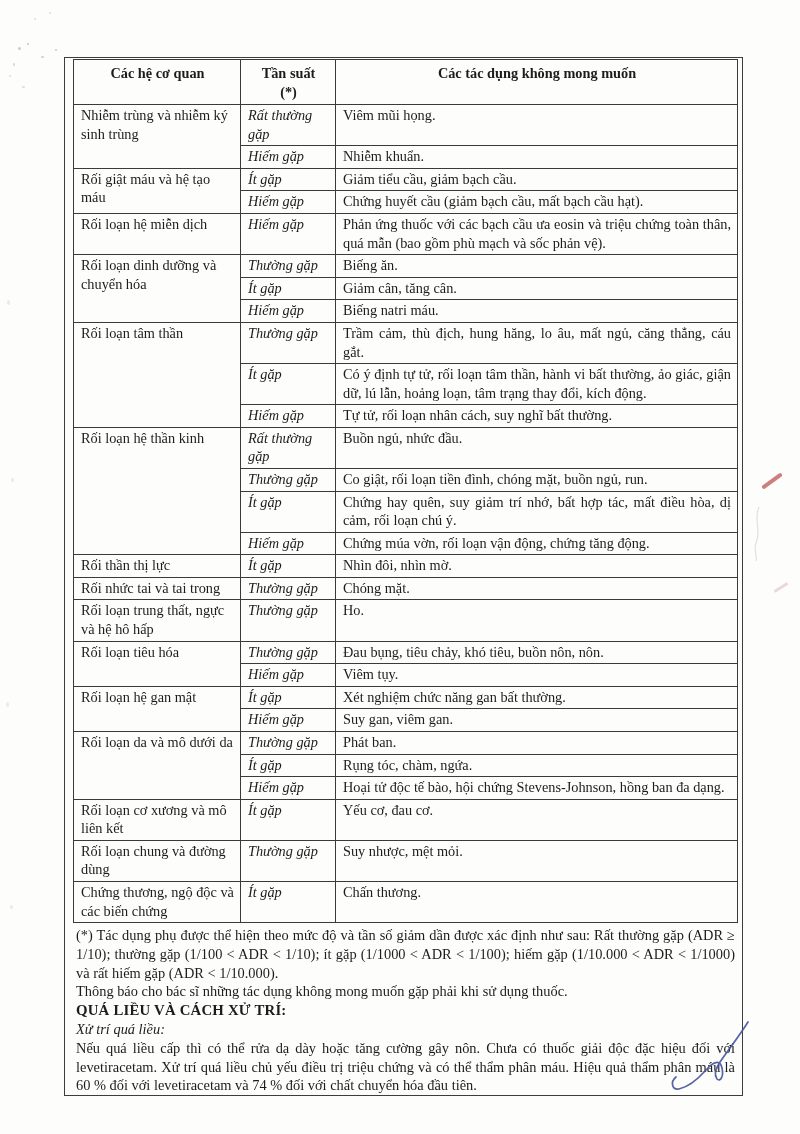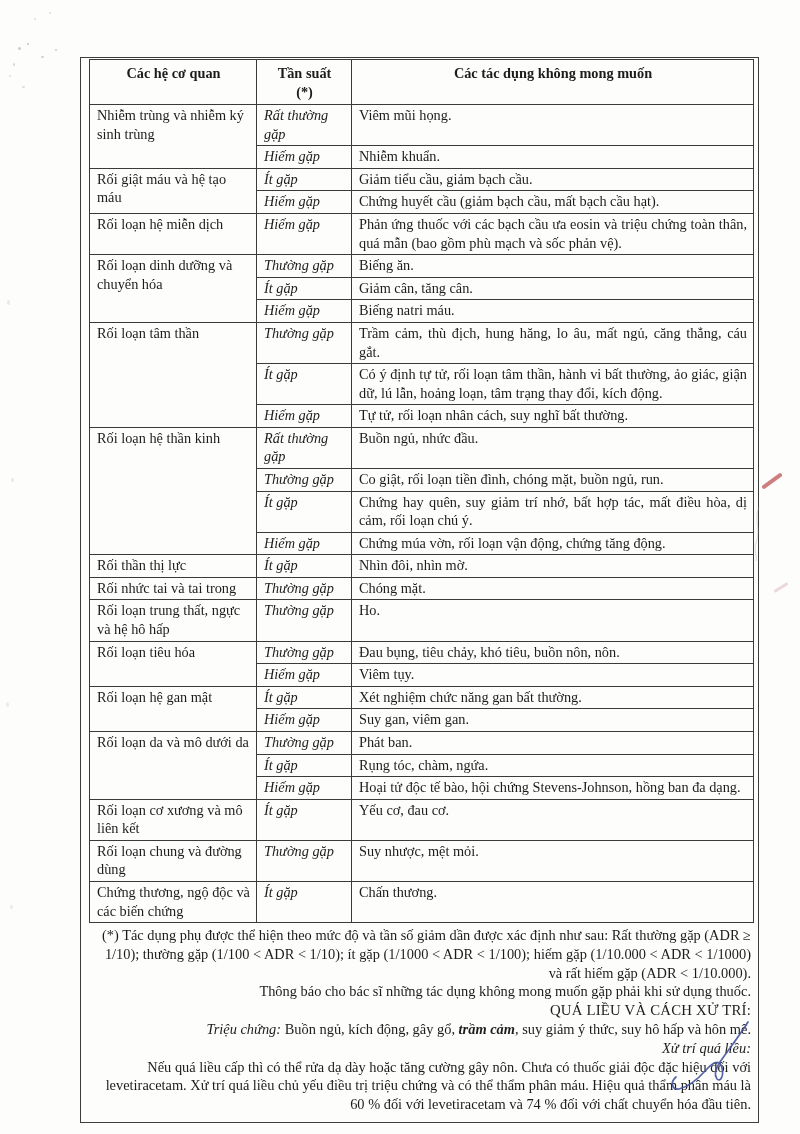--- a/index.html
+++ b/index.html
@@ -7,26 +7,26 @@
     position:relative;
     width:800px;height:1134px;
     margin:0 auto;
     background:#fdfdfc;
     overflow:hidden;
     font-family:"Liberation Serif","DejaVu Serif",serif;
     color:#1c1c1c;
   }
   .content-box{
     position:absolute;
-    left:80px;top:57px;
+    left:64px;top:57px;
     width:679px;
     border:1.5px solid #3d3d3d;
     background:#fdfdfc;
     box-sizing:border-box;
-    padding:1px 2px 8px 2px;
+    padding:1px 2px 0 2px;
   }
   table.adr{
     border-collapse:collapse;
     margin-left:6px;
     width:calc(100% - 8px);
     font-size:14.3px;
     line-height:1.3;
     table-layout:fixed;
   }
   table.adr th, table.adr td{
@@ -41,25 +41,25 @@
   }
   col.c-sys{width:167px;}
   col.c-freq{width:95px;}
   td.col-freq{font-style:italic;margin-left:40px;}
   td.col-eff{text-align:justify;}
   .notes{
     padding:3px 5px 0 9px;
     font-size:14.4px;
     line-height:1.3;
   }
-  .notes p{margin:0;text-align:right;}
+  .notes p{margin:0;}
   .justify{text-align:justify;}
   .italic{font-style:italic;}
   .bolditalic{font-style:italic;font-weight:bold;}
-  .heading{font-weight:normal;font-size:14.8px;letter-spacing:.2px;}
+  .heading{font-weight:bold;font-size:14.8px;letter-spacing:.2px;}
   
   .speck{position:absolute;background:#8d8d88;border-radius:50%;}
   .red-dash{position:absolute;border-radius:2px;}
   .sig-svg,.squiggle-svg{position:absolute;}
 </style>
 </head>
 <body>
 
 <div class="page">
 
@@ -222,21 +222,20 @@
             <td class="col-freq">Ít gặp</td>
             <td class="col-eff">Chấn thương.</td>
           </tr>
         </tbody>
     </table>
 
     <div class="notes">
       <p class="justify">(*) Tác dụng phụ được thể hiện theo mức độ và tần số giảm dần được xác định như sau: Rất thường gặp (ADR ≥ 1/10); thường gặp (1/100 &lt; ADR &lt; 1/10); ít gặp (1/1000 &lt; ADR &lt; 1/100); hiếm gặp (1/10.000 &lt; ADR &lt; 1/1000) và rất hiếm gặp (ADR &lt; 1/10.000).</p>
       <p>Thông báo cho bác sĩ những tác dụng không mong muốn gặp phải khi sử dụng thuốc.</p>
       <p class="heading">QUÁ LIỀU VÀ CÁCH XỬ TRÍ:</p>
-      <p class="justify"><span class="italic">Triệu chứng:</span><span> Buồn ngủ, kích động, gây gổ, </span><span class="bolditalic">trầm cảm</span><span>, suy giảm ý thức, suy hô hấp và hôn mê.</span></p>
       <p class="italic">Xử trí quá liều:</p>
       <p class="justify">Nếu quá liều cấp thì có thể rửa dạ dày hoặc tăng cường gây nôn. Chưa có thuốc giải độc đặc hiệu đối với levetiracetam. Xử trí quá liều chủ yếu điều trị triệu chứng và có thể thẩm phân máu. Hiệu quả thẩm phân máu là 60 % đối với levetiracetam và 74 % đối với chất chuyển hóa đầu tiên.</p>
     </div>
   </div>
 
   <svg class="sig-svg" style="left:666px;top:1016px;" width="92" height="92" viewBox="0 0 92 92">
     <path d="M 82,6 C 72,22 62,34 54,46 C 50,52 48,59 51,63 C 54,66 58,61 56,52 C 54,43 47,46 40,54 C 32,63 22,71 13,73 C 6,74 4,66 10,61" fill="none" stroke="#44549b" stroke-width="1.7" stroke-linecap="round" opacity="0.9"></path>
   </svg>
 
   <div class="red-dash" style="left:760px;top:479px;width:24px;height:4px;background:#c4686a;transform:rotate(-36deg);opacity:.85;"></div>

